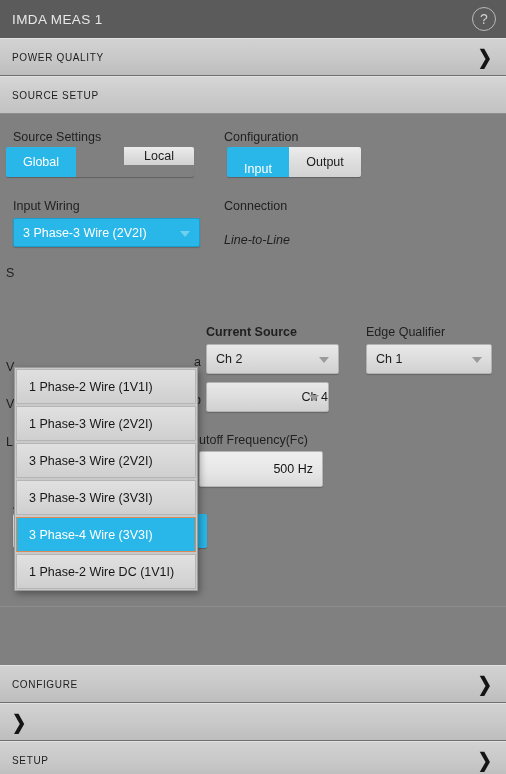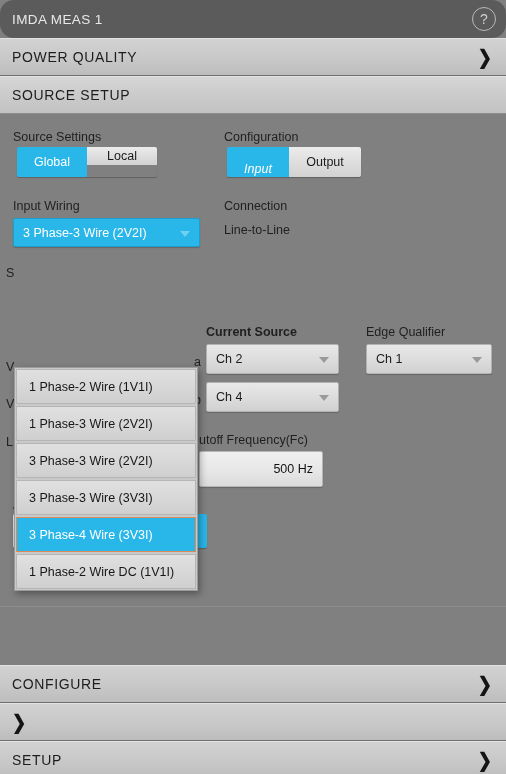--- a/index.html
+++ b/index.html
@@ -16,21 +16,20 @@
 
   
   .titlebar {
     height: 38px;
     background: #5b5b5b;
     display: flex;
     align-items: center;
     justify-content: space-between;
     padding: 0 10px 0 12px;
     box-sizing: border-box;
-    border-radius: 14px;
   }
   .titlebar-text {
     color: #e8e8e8;
     font-size: 13.5px;
     letter-spacing: .4px;
   }
   .help-icon {
     width: 24px; height: 24px;
     border: 1.6px solid #b9b9b9;
     border-radius: 50%;
@@ -49,21 +48,21 @@
     border-bottom: 1px solid #6f6f6f;
     display: flex;
     align-items: center;
     justify-content: space-between;
     padding: 0 14px 0 12px;
     box-sizing: border-box;
     cursor: pointer;
   }
   .acc-header .label {
     color: #1d1d1d;
-    font-size: 14px;
+    font-size: 10px;
     letter-spacing: .65px;
   }
   .chev {
     font-size: 17px;
     color: #141414;
     font-weight: bold;
     line-height: 1;
     transform: scaleY(1.15);
   }
   .acc-header.open {
@@ -215,66 +214,66 @@
   <span class="label">SOURCE SETUP</span>
 </div>
 
 <div class="panel">
 
   <div class="divider-line"></div>
 
   <div style="position:absolute;left:13px;top:13px;">
     <span class="field-label">Source Settings</span>
   </div>
-  <div class="seg" style="position:absolute;left:17px;top:33px;height:30px;">
+  <div class="seg" style="position:absolute;left:6px;top:33px;height:30px;gap:48px;">
     <div class="active" style="width:70px;height:30px;">Global</div>
     <div style="width:70px;height:18px;">Local</div>
   </div>
 
   <div style="position:absolute;left:224px;top:13px;">
     <span class="field-label">Configuration</span>
   </div>
   <div class="seg" style="position:absolute;left:227px;top:33px;height:30px;">
-    <div class="active" style="width:62px;height:43px;font-style:italic;">Input</div>
+    <div class="active" style="width:62px;height:43px;">Input</div>
     <div style="width:72px;height:30px;">Output</div>
   </div>
 
   <div style="position:absolute;left:13px;top:82px;">
     <span class="field-label">Input Wiring</span>
   </div>
   <div class="dd open-trigger" style="position:absolute;left:13px;top:104px;width:187px;height:29px;">
     <span>3 Phase-3 Wire (2V2I)</span>
     <span class="arrow"></span>
   </div>
 
   <div style="position:absolute;left:224px;top:82px;">
     <span class="field-label">Connection</span>
   </div>
-  <div style="position:absolute;left:224px;top:106px;">
+  <div style="position:absolute;left:224px;top:116px;font-style:italic;">
     <span class="field-label">Line-to-Line</span>
   </div>
 
   <div class="field-label" style="position:absolute;left:6px;top:152px;">S</div>
   <div class="field-label" style="position:absolute;left:6px;top:246px;">V</div>
   <div class="field-label" style="position:absolute;left:6px;top:283px;">V</div>
   <div class="field-label" style="position:absolute;left:6px;top:321px;">L</div>
 
   <div class="ghost" style="left:28px;top:352px;width:165px;height:21px;"></div>
 
   <div style="position:absolute;left:206px;top:208px;font-weight:bold;">
     <span class="field-label">Current Source</span>
   </div>
   <div class="field-label" style="position:absolute;left:194px;top:241px;">a</div>
   <div class="dd" style="position:absolute;left:206px;top:230px;width:133px;height:30px;">
     <span>Ch 2</span>
     <span class="arrow"></span>
   </div>
 
   <div class="field-label" style="position:absolute;left:194px;top:279px;">b</div>
-  <div class="dd" style="position:absolute;left:206px;top:268px;width:133px;height:30px;">
+  <div class="dd" style="position:absolute;left:206px;top:268px;width:123px;height:30px;justify-content:flex-end;">
     <span>Ch 4</span>
     <span class="arrow"></span>
   </div>
 
   <div style="position:absolute;left:366px;top:208px;">
     <span class="field-label">Edge Qualifier</span>
   </div>
   <div class="dd" style="position:absolute;left:366px;top:230px;width:126px;height:30px;">
     <span>Ch 1</span>
     <span class="arrow"></span>

